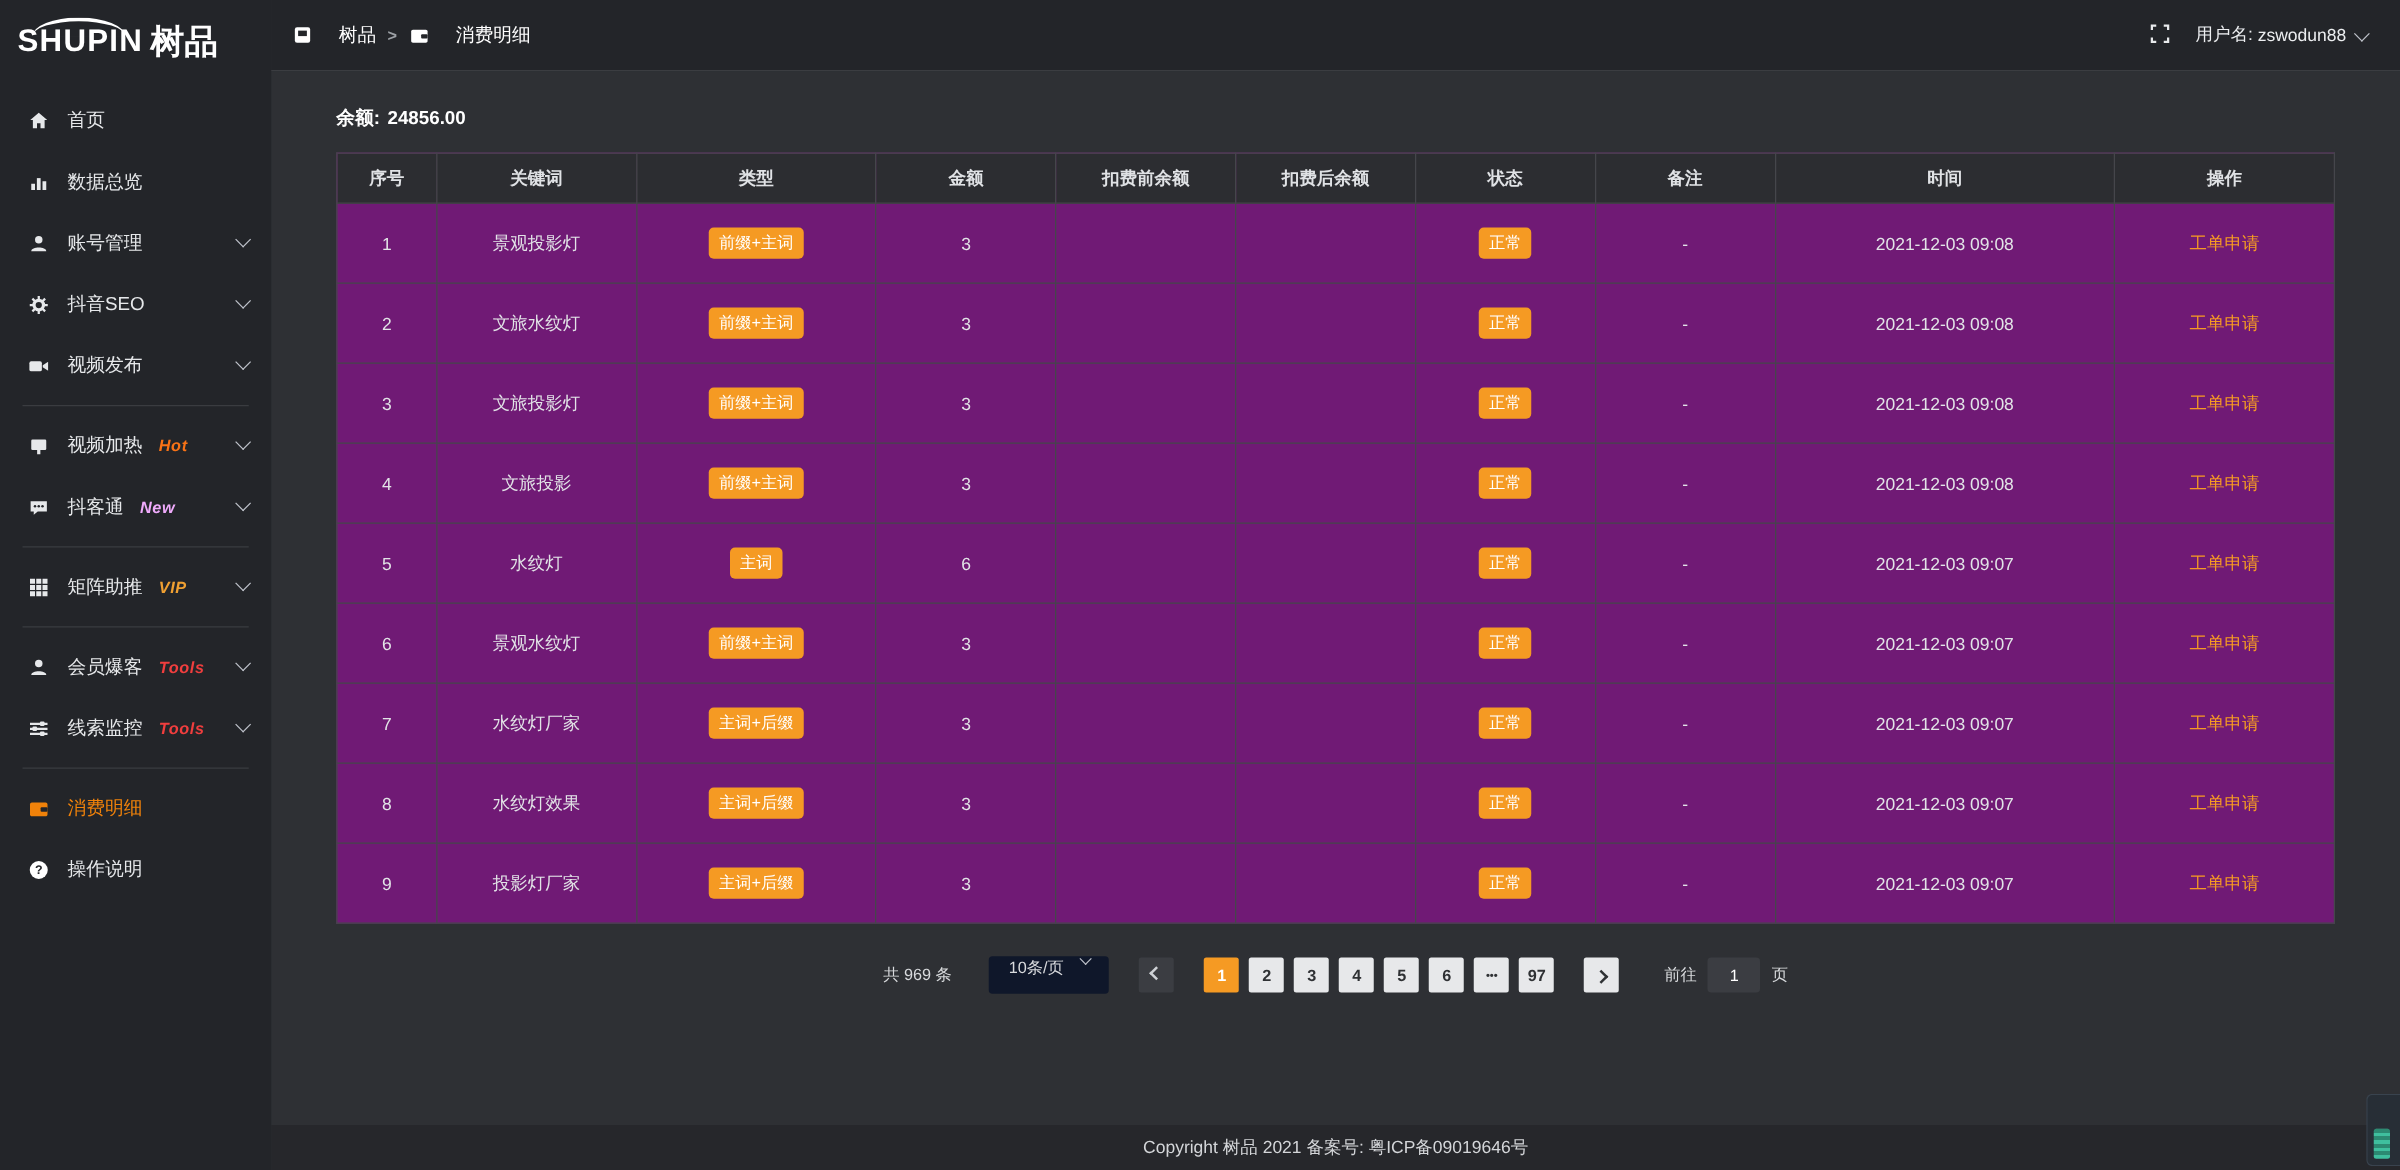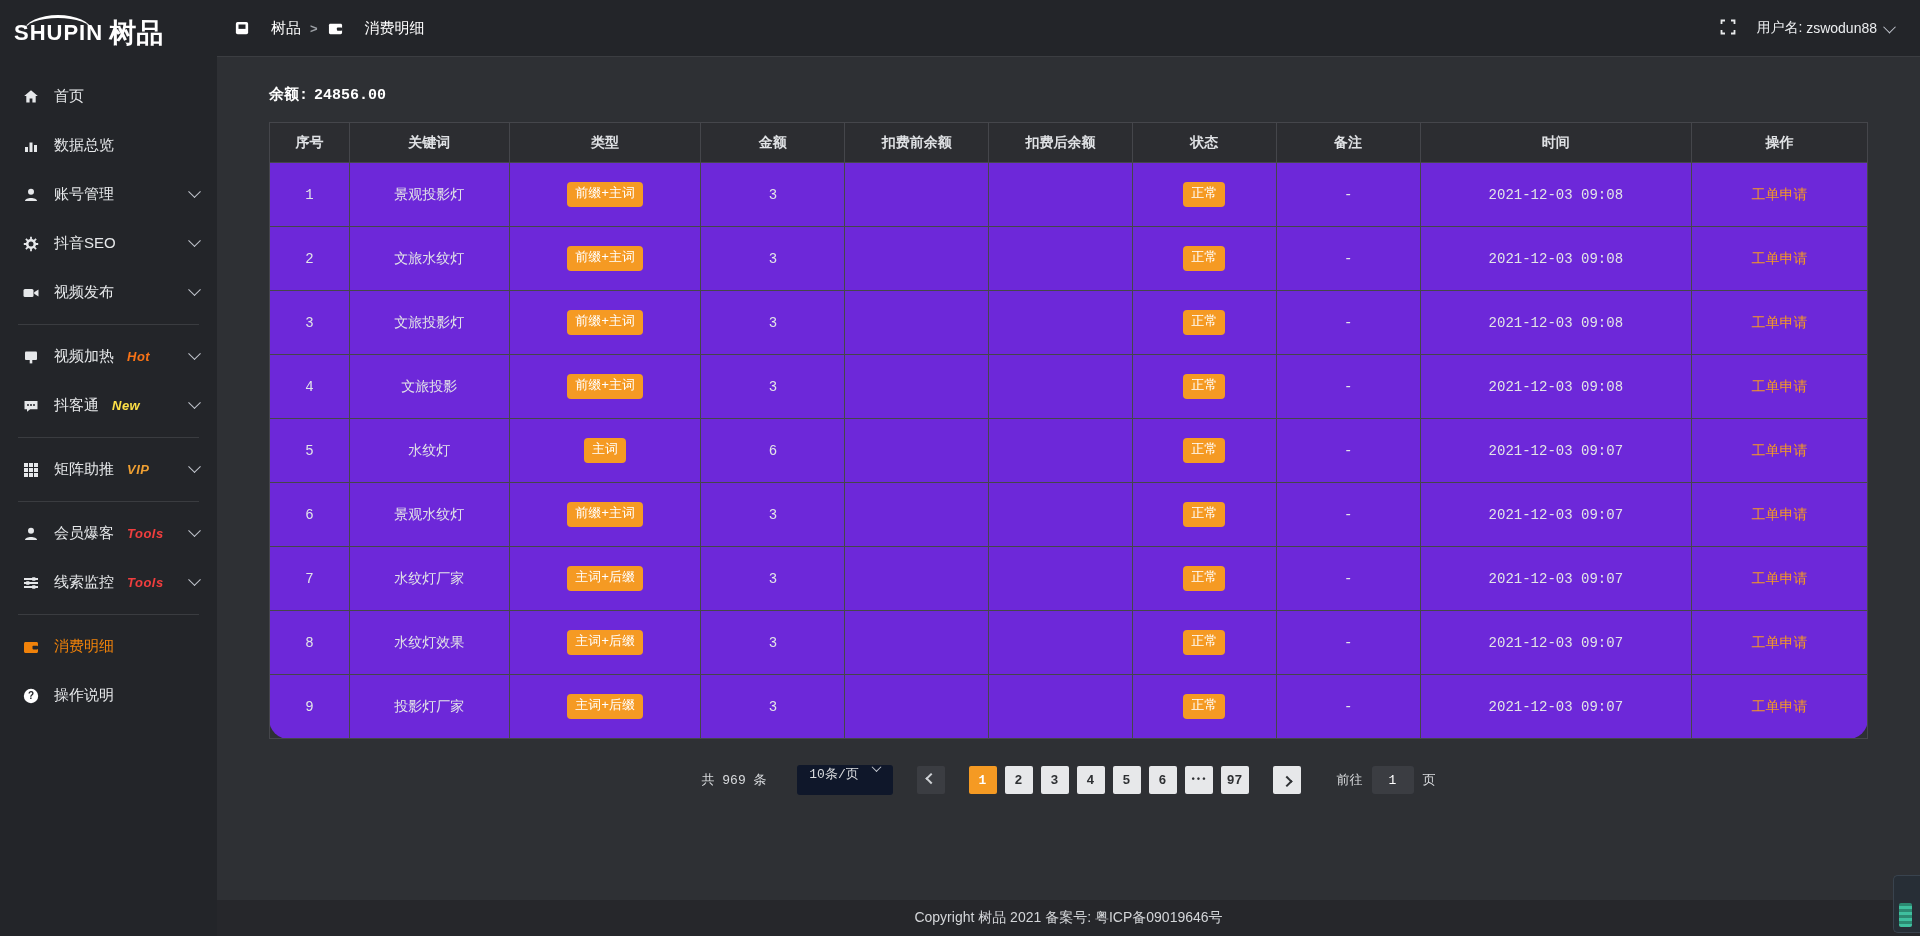--- a/index.html
+++ b/index.html
@@ -3,21 +3,21 @@
 <meta charset="utf-8">
 <style>
   * { margin:0; padding:0; box-sizing:border-box; }
   html,body { width:1920px; height:936px; overflow:hidden; }
   body { background:#2e3034; color:#e2e4e7; font-family:"Liberation Sans","DejaVu Sans",sans-serif; }
   .app { display:flex; width:100%; height:100%; }
 
   
   .sidebar { width:217px; flex-shrink:0; background:#232529; display:flex; flex-direction:column; }
   .logo { height:58px; display:flex; align-items:center; padding:10px 10px 2px 14px; cursor:pointer; }
-  .logo-latin { position:relative; font-size:22px; font-weight:bold; letter-spacing:1px; color:#fff; line-height:1; }
+  .logo-latin { position:relative; font-size:25px; font-weight:bold; letter-spacing:1px; color:#fff; line-height:1; }
   .logo-latin::before { content:""; position:absolute; top:-7px; left:12%; width:74%; height:12px;
      border-top:3px solid #fff; border-radius:50% 50% 0 0 / 100% 100% 0 0; }
   .logo-cjk { font-size:27px; font-weight:bold; color:#fff; margin-left:6px; line-height:1; }
   .menu { padding-top:14px; }
   .menu-item { height:49px; display:flex; align-items:center; padding:0 18px 0 22px; font-size:15px; color:#e6e8ea; cursor:pointer; }
   .menu-item.active { color:#f0820a; }
   .mi-icon { width:18px; height:17px; margin-right:14px; display:inline-flex; align-items:center; justify-content:center; flex-shrink:0; }
   .mi-icon svg { display:block; }
   .mi-badge { font-style:italic; font-weight:bold; font-size:13px; margin-left:13px; letter-spacing:.5px; }
   .chev { margin-left:auto; width:9px; height:9px; border-right:1.6px solid #c0c4cc; border-bottom:1.6px solid #c0c4cc; transform:rotate(45deg) translate(-2px,-2px); }
@@ -28,25 +28,25 @@
   .topbar { height:57px; flex-shrink:0; background:#232529; border-bottom:1px solid #3b3d41; display:flex; align-items:center; padding:0 26px 0 16px; }
   .breadcrumb { display:flex; align-items:center; gap:9px; font-size:15px; color:#fff; }
   .bc-item { display:flex; align-items:center; gap:6px; cursor:pointer; }
   .bc-sep { color:#9ca0a5; font-size:13px; font-weight:bold; }
   .topbar-right { margin-left:auto; display:flex; gap:20px; }
   .fs-icon { display:flex; cursor:pointer; }
   .user-chip { display:flex; align-items:center; font-size:14px; color:#eceef0; cursor:pointer; }
   .user-chip .chev { margin-left:8px; transform:rotate(45deg) translate(-1px,-1px); }
 
   
-  .content { flex:1; padding:0 52px; position:relative;font-family:Liberation Mono, monospace; }
+  .content { flex:1; padding:0 52px; position:relative; }
   .balance { margin:28px 0 18px; font-size:15px; font-weight:bold; color:#fff; }
   .balance b { margin-left:6px; }
 
-  table.grid { width:100%; border-collapse:collapse; background:#6d28d9; table-layout:fixed;border-radius:20px; }
+  table.grid { width:100%; border-collapse:collapse; background:#701a75; table-layout:fixed; }
   table.grid th { background:#2c2d31; height:40px; font-size:14px; font-weight:bold; color:#e0e2e5; border:1px solid #45464b; text-align:center; }
   table.grid td { height:64px; font-size:14px; color:#e2e4e7; border:1px solid #45464b; text-align:center; }
   .type-badge, .status-badge { display:inline-block; background:#f59a23; color:#fff; font-size:13px; padding:5px 8px; border-radius:4px; line-height:1.15; }
   .status-badge { padding:5px 8px; }
   .blur-block { width:72px; height:17px; margin:0 auto; border-radius:2px; filter:blur(1.4px); opacity:.92;
      background:repeating-conic-gradient(#a8aaae 0% 25%, #77797d 0% 50%); background-size:11px 11px; }
   .blur-block.sm { width:62px; height:15px; background-size:9px 9px; }
   .action-link { color:#f59a23; cursor:pointer; }
 
   
@@ -147,21 +147,21 @@
         <div class="menu-item">
           <span class="mi-icon">
             <svg width="16" height="16" viewBox="0 0 16 16" fill="currentColor">
               <path d="M1.5 3h13v8.2H7.2L4 13.8v-2.6H1.5z"></path>
               <circle cx="5" cy="7" r="1" fill="#232529"></circle>
               <circle cx="8" cy="7" r="1" fill="#232529"></circle>
               <circle cx="11" cy="7" r="1" fill="#232529"></circle>
             </svg>
           </span>
           <span class="mi-label">抖客通</span>
-          <span class="mi-badge" style="color: #fde047;">New</span>
+          <span class="mi-badge" style="color: #f0abfc;">New</span>
           <span class="chev"></span>
         </div>
         <div class="menu-divider"></div>
         <div class="menu-item">
           <span class="mi-icon">
             <svg width="16" height="16" viewBox="0 0 16 16" fill="currentColor">
               <rect x="1" y="1" width="4" height="4"></rect>
               <rect x="6" y="1" width="4" height="4"></rect>
               <rect x="11" y="1" width="4" height="4"></rect>
               <rect x="1" y="6" width="4" height="4"></rect>

